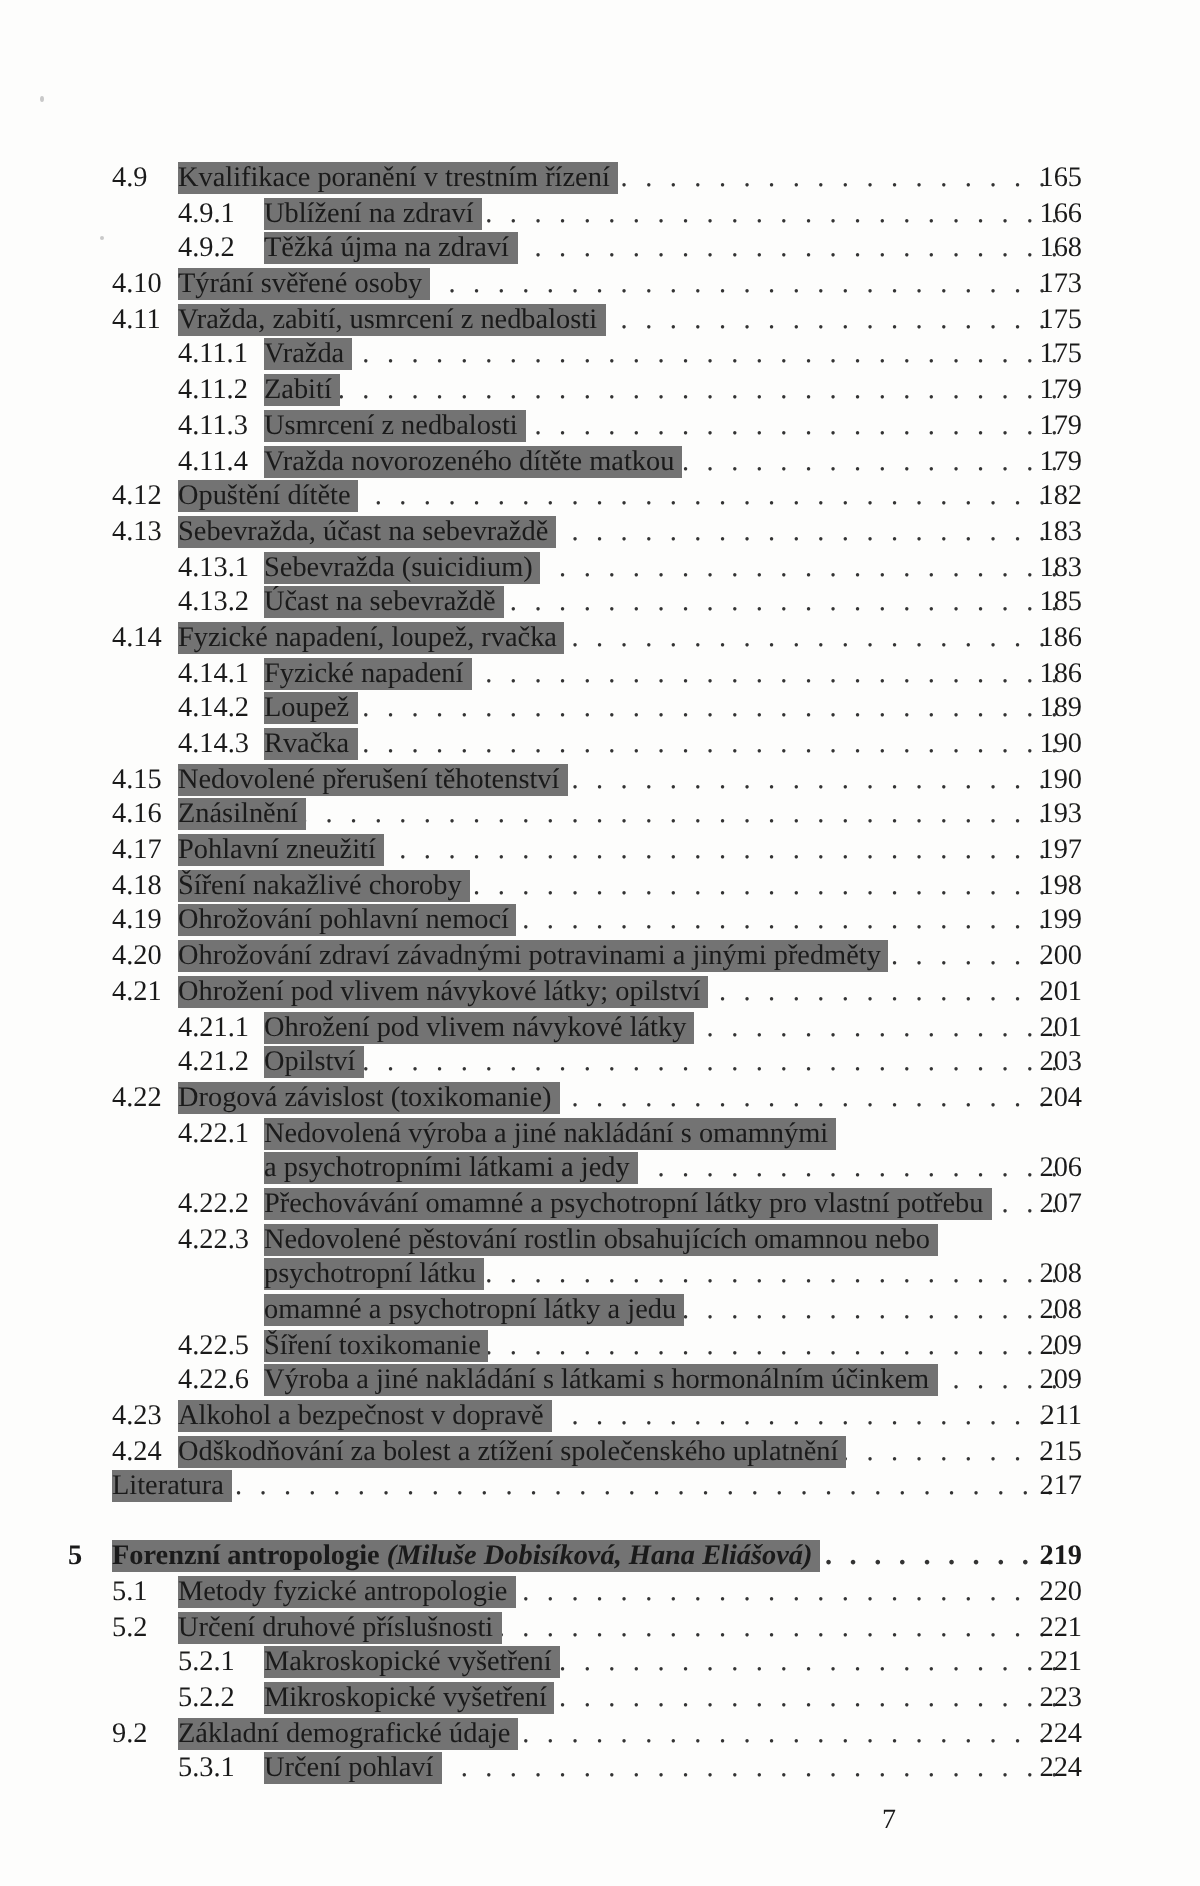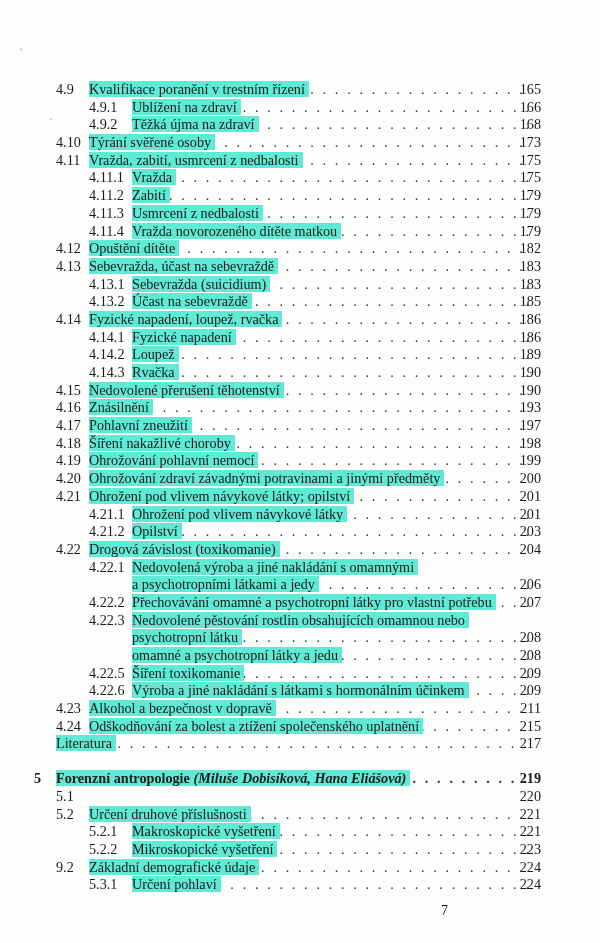--- a/index.html
+++ b/index.html
@@ -3,21 +3,21 @@
 <meta charset="utf-8">
 <style>
   html,body{margin:0;padding:0;}
   body{width:600px;height:943px;background:#fdfdfc;position:relative;overflow:hidden;
     font-family:"Liberation Serif","DejaVu Serif",serif;color:#1a1a1a;}
   .page{position:absolute;left:0;top:0;width:508px;height:943px;}
   .toc{position:absolute;left:0;top:81px;width:600px;}
   .row{position:relative;height:17.7px;font-size:14.2px;line-height:17.7px;white-space:nowrap;}
   .num{position:absolute;top:0;}
   .title{position:absolute;top:0;right:68px;overflow:hidden;}
-  .title .t{background:#5eead4;padding-right:4px;position:relative;z-index:1;}
+  .title .t{background:#737373;padding-right:4px;position:relative;z-index:1;}
   .title .lead{position:absolute;left:0;right:0;top:0;letter-spacing:2.6px;color:#333;z-index:0;}
   .page-no{position:absolute;right:59px;top:0;}
   .lv1 .num{left:56px;} .lv1 .title{left:89px;}
   .lv2 .num{left:89px;} .lv2 .title{left:132px;}
   .lit .title{left:56px;}
   .cont .title{left:132px;}
   .chap{font-weight:bold;}
   .chap .num{left:34px;} .chap .title{left:56px;}
   .chap em{font-weight:bold;font-style:italic;}
   .gap{height:17px;}
@@ -216,21 +216,21 @@
         <span class="page-no">217</span>
       </div>
       <div class="gap"></div>
       <div class="row chap">
         <span class="num">5</span>
         <span class="title"><span class="lead">. . . . . . . . . . . . . . . . . . . . . . . . . . . . . . . . . . . . . . . . . . . . . . . . . . . . . . . . . . . . . . . . . . . . . . . . . . . . . . . . .</span><span class="t">Forenzní antropologie <em>(Miluše Dobisíková, Hana Eliášová)</em></span></span>
         <span class="page-no">219</span>
       </div>
       <div class="row lv1">
         <span class="num">5.1</span>
-        <span class="title"><span class="lead">. . . . . . . . . . . . . . . . . . . . . . . . . . . . . . . . . . . . . . . . . . . . . . . . . . . . . . . . . . . . . . . . . . . . . . . . . . . . . . . . .</span></span>
+        <span class="title"><span class="lead">. . . . . . . . . . . . . . . . . . . . . . . . . . . . . . . . . . . . . . . . . . . . . . . . . . . . . . . . . . . . . . . . . . . . . . . . . . . . . . . . .</span><span class="t">Metody fyzické antropologie</span></span>
         <span class="page-no">220</span>
       </div>
       <div class="row lv1">
         <span class="num">5.2</span>
         <span class="title"><span class="lead">. . . . . . . . . . . . . . . . . . . . . . . . . . . . . . . . . . . . . . . . . . . . . . . . . . . . . . . . . . . . . . . . . . . . . . . . . . . . . . . . .</span><span class="t">Určení druhové příslušnosti</span></span>
         <span class="page-no">221</span>
       </div>
       <div class="row lv2">
         <span class="num">5.2.1</span>
         <span class="title"><span class="lead">. . . . . . . . . . . . . . . . . . . . . . . . . . . . . . . . . . . . . . . . . . . . . . . . . . . . . . . . . . . . . . . . . . . . . . . . . . . . . . . . .</span><span class="t">Makroskopické vyšetření</span></span>

